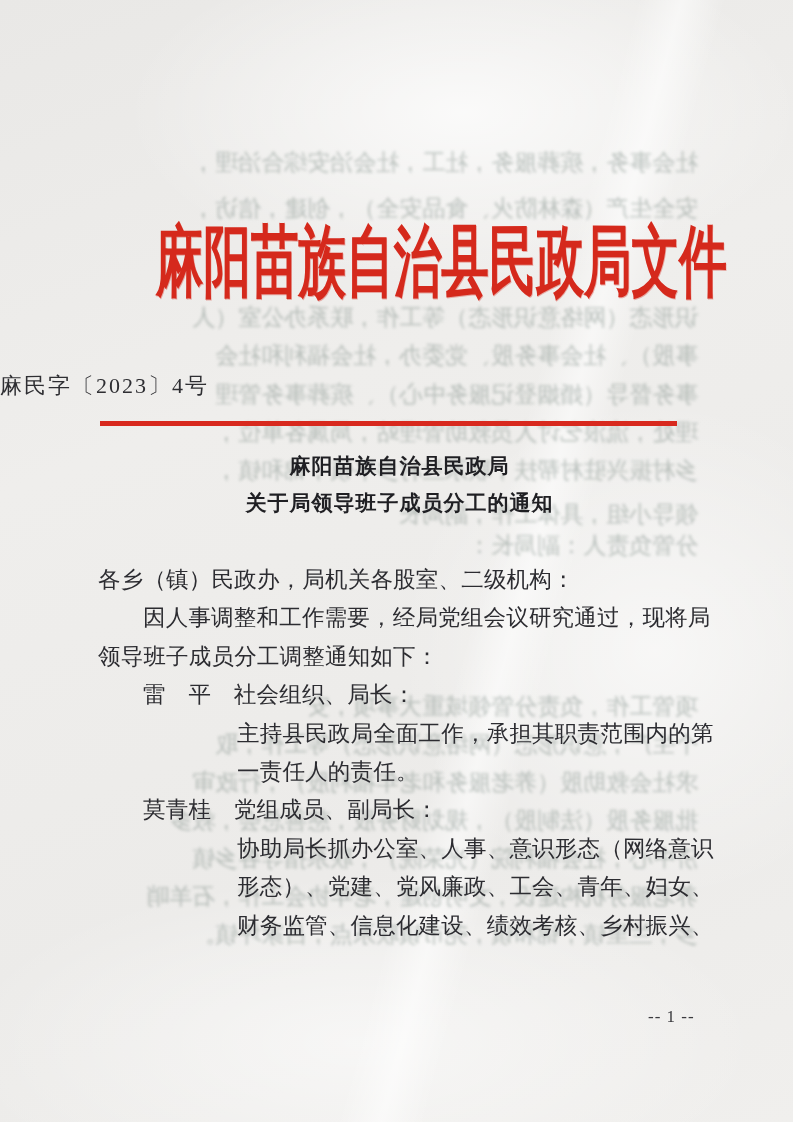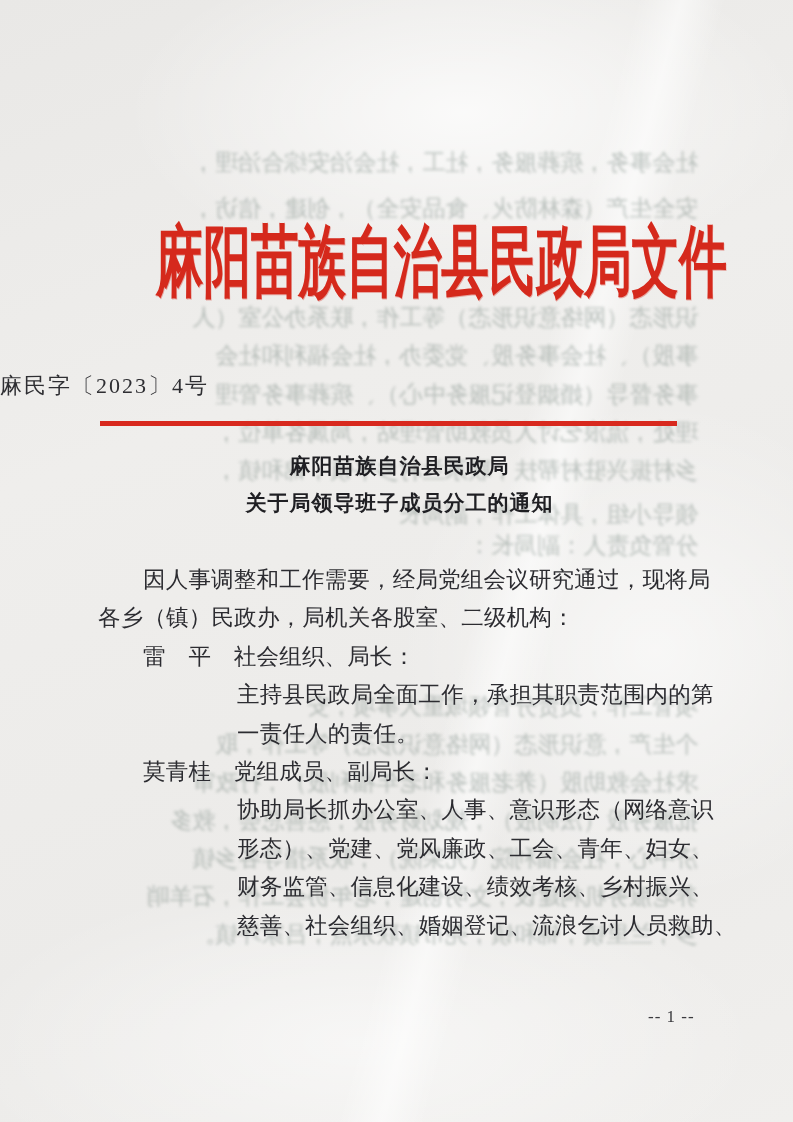--- a/index.html
+++ b/index.html
@@ -100,29 +100,29 @@
   <div class="doc-number">麻民字〔2023〕4号</div>
 
   <div class="red-rule"></div>
 
   <div class="doc-title">
     <div>麻阳苗族自治县民政局</div>
     <div>关于局领导班子成员分工的通知</div>
   </div>
 
   <div class="body-lines">
+      <div class="body-line indent-0">各乡（镇）民政办，局机关各股室、二级机构：</div>
       <div class="body-line indent-2">因人事调整和工作需要，经局党组会议研究通过，现将局</div>
-      <div class="body-line indent-0">各乡（镇）民政办，局机关各股室、二级机构：</div>
+      <div class="body-line indent-0">领导班子成员分工调整通知如下：</div>
       <div class="body-line indent-2">雷　平　社会组织、局长：</div>
       <div class="body-line indent-6">主持县民政局全面工作，承担其职责范围内的第</div>
       <div class="body-line indent-6">一责任人的责任。</div>
       <div class="body-line indent-2">莫青桂　党组成员、副局长：</div>
       <div class="body-line indent-6">协助局长抓办公室、人事、意识形态（网络意识</div>
       <div class="body-line indent-6">形态）、党建、党风廉政、工会、青年、妇女、</div>
       <div class="body-line indent-6">财务监管、信息化建设、绩效考核、乡村振兴、</div>
-      <div class="body-line indent-6">慈善、社会组织、婚姻登记、流浪乞讨人员救助、</div>
     </div>
 
   <div class="page-number">-- 1 --</div>
 
   <div class="scan-edge-right"></div>
 
 </div>
 
 </body></html>

